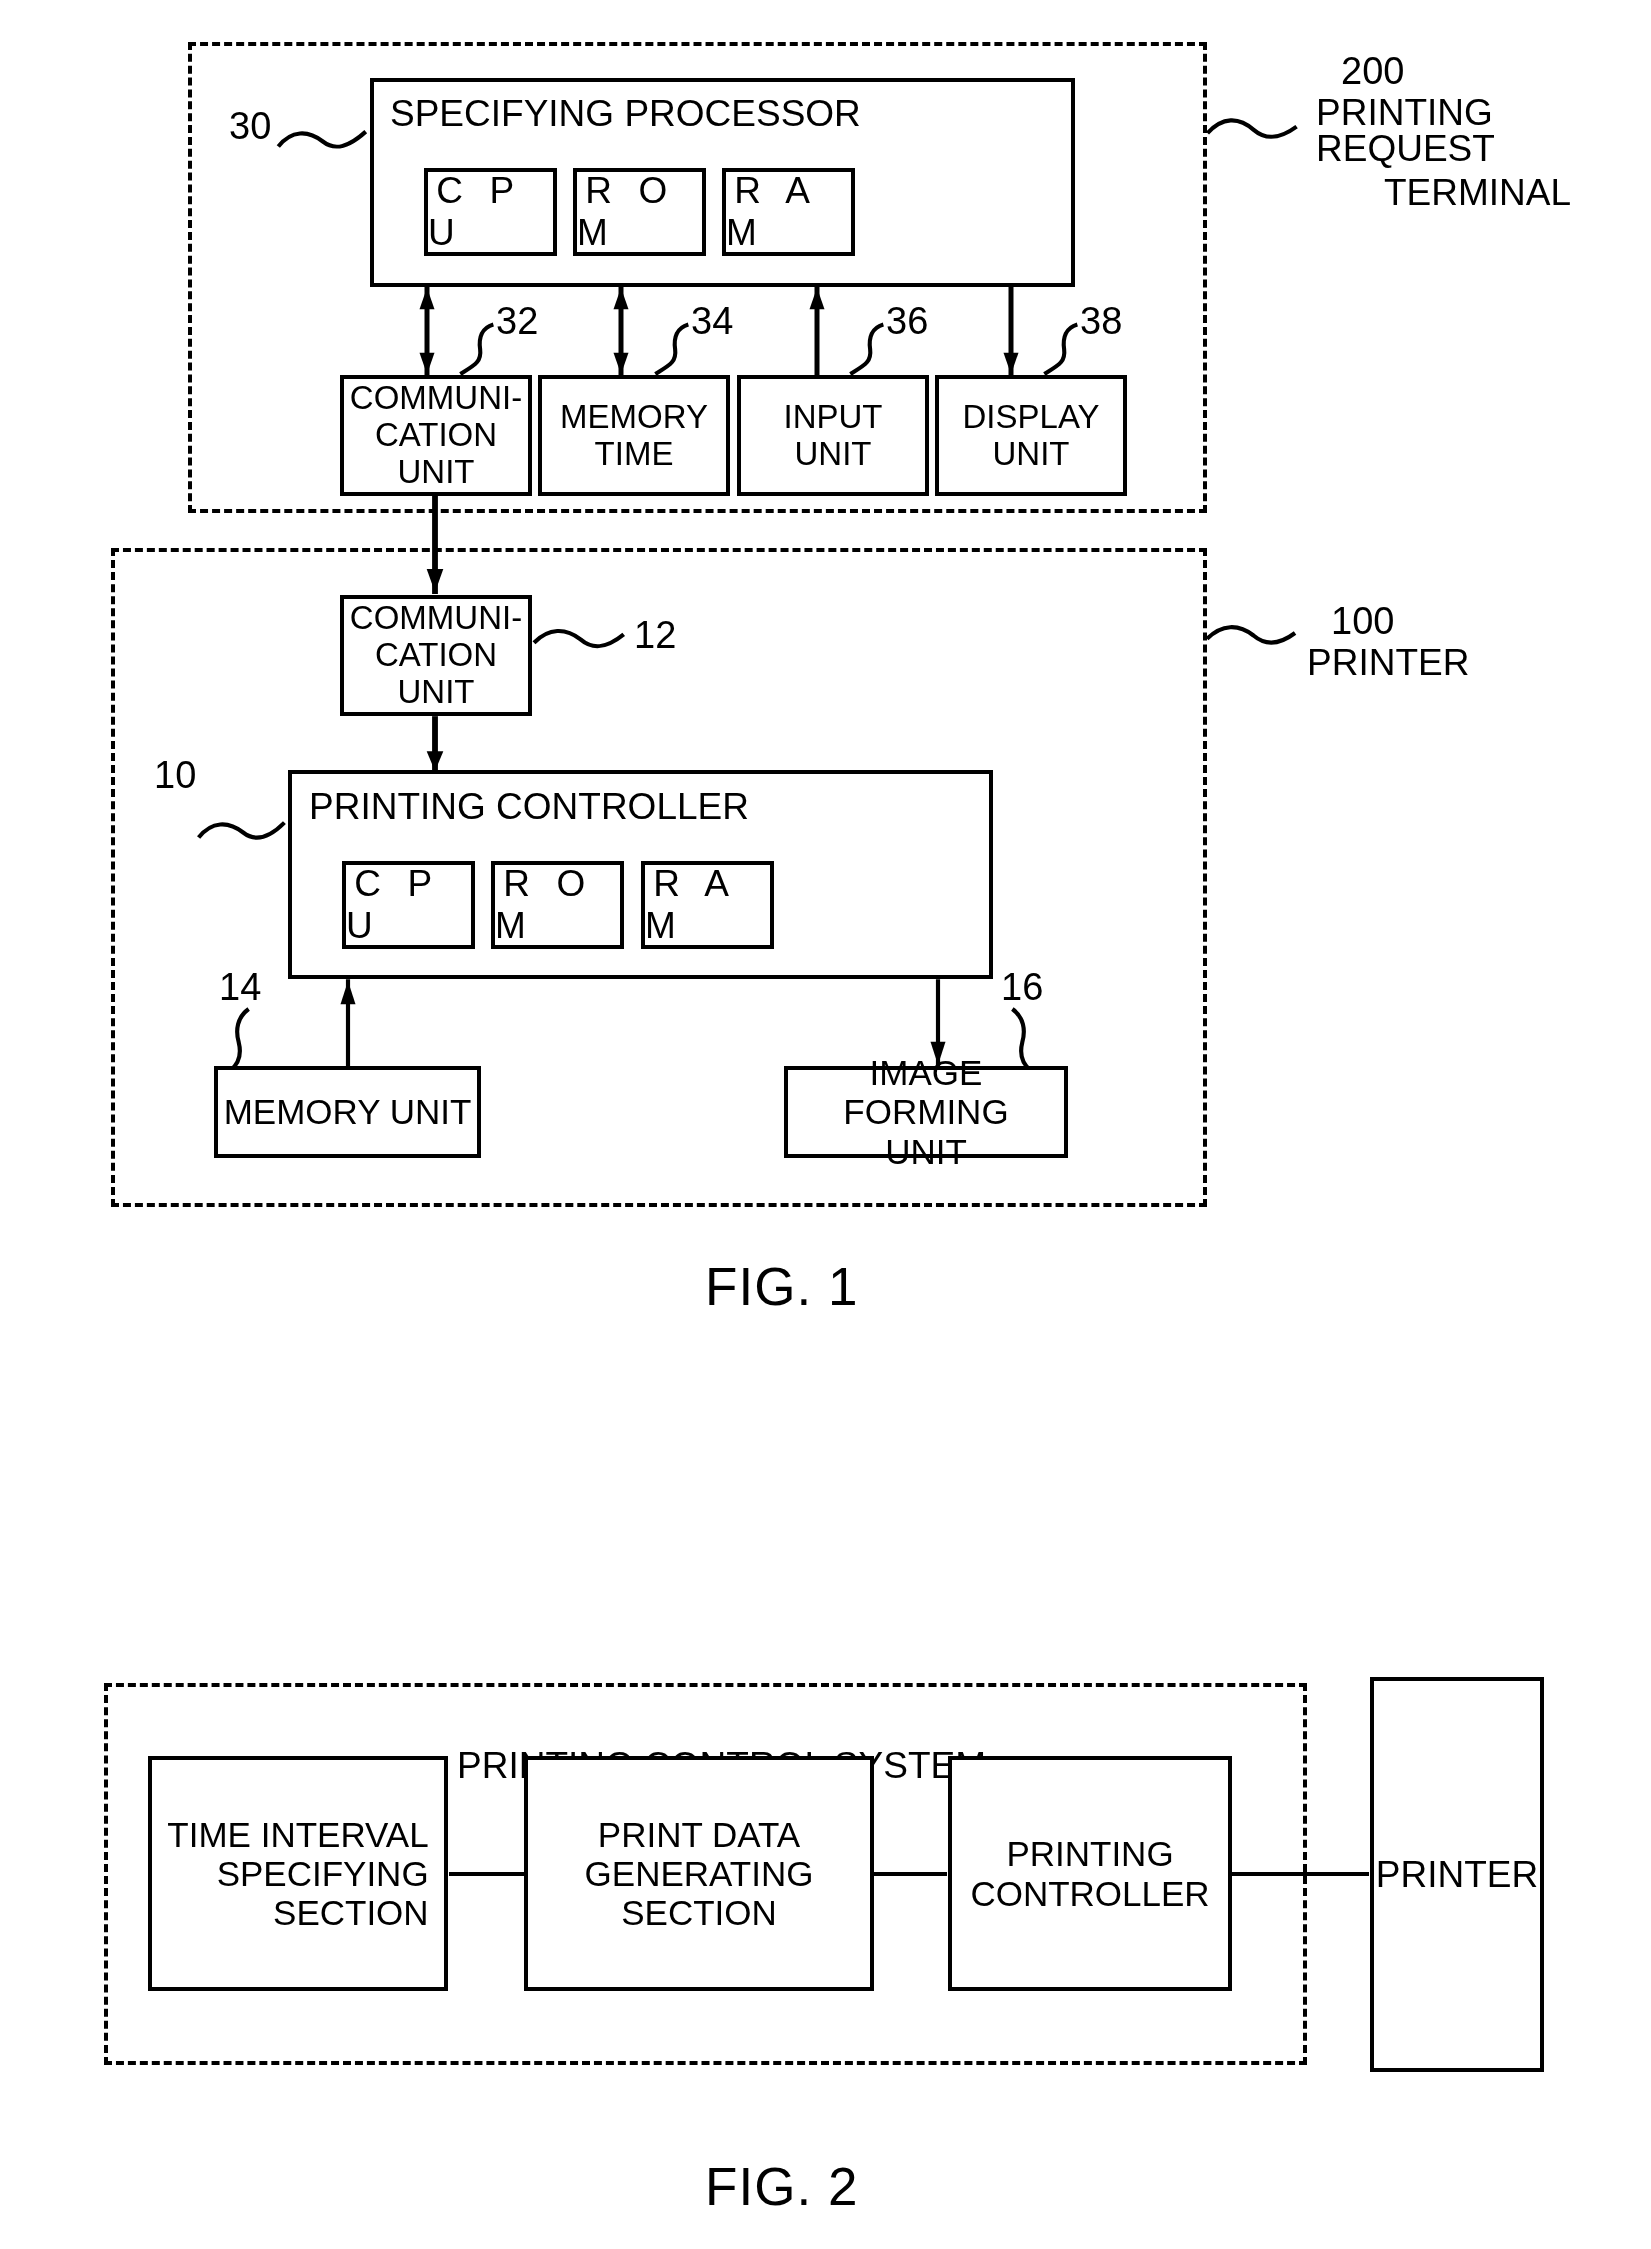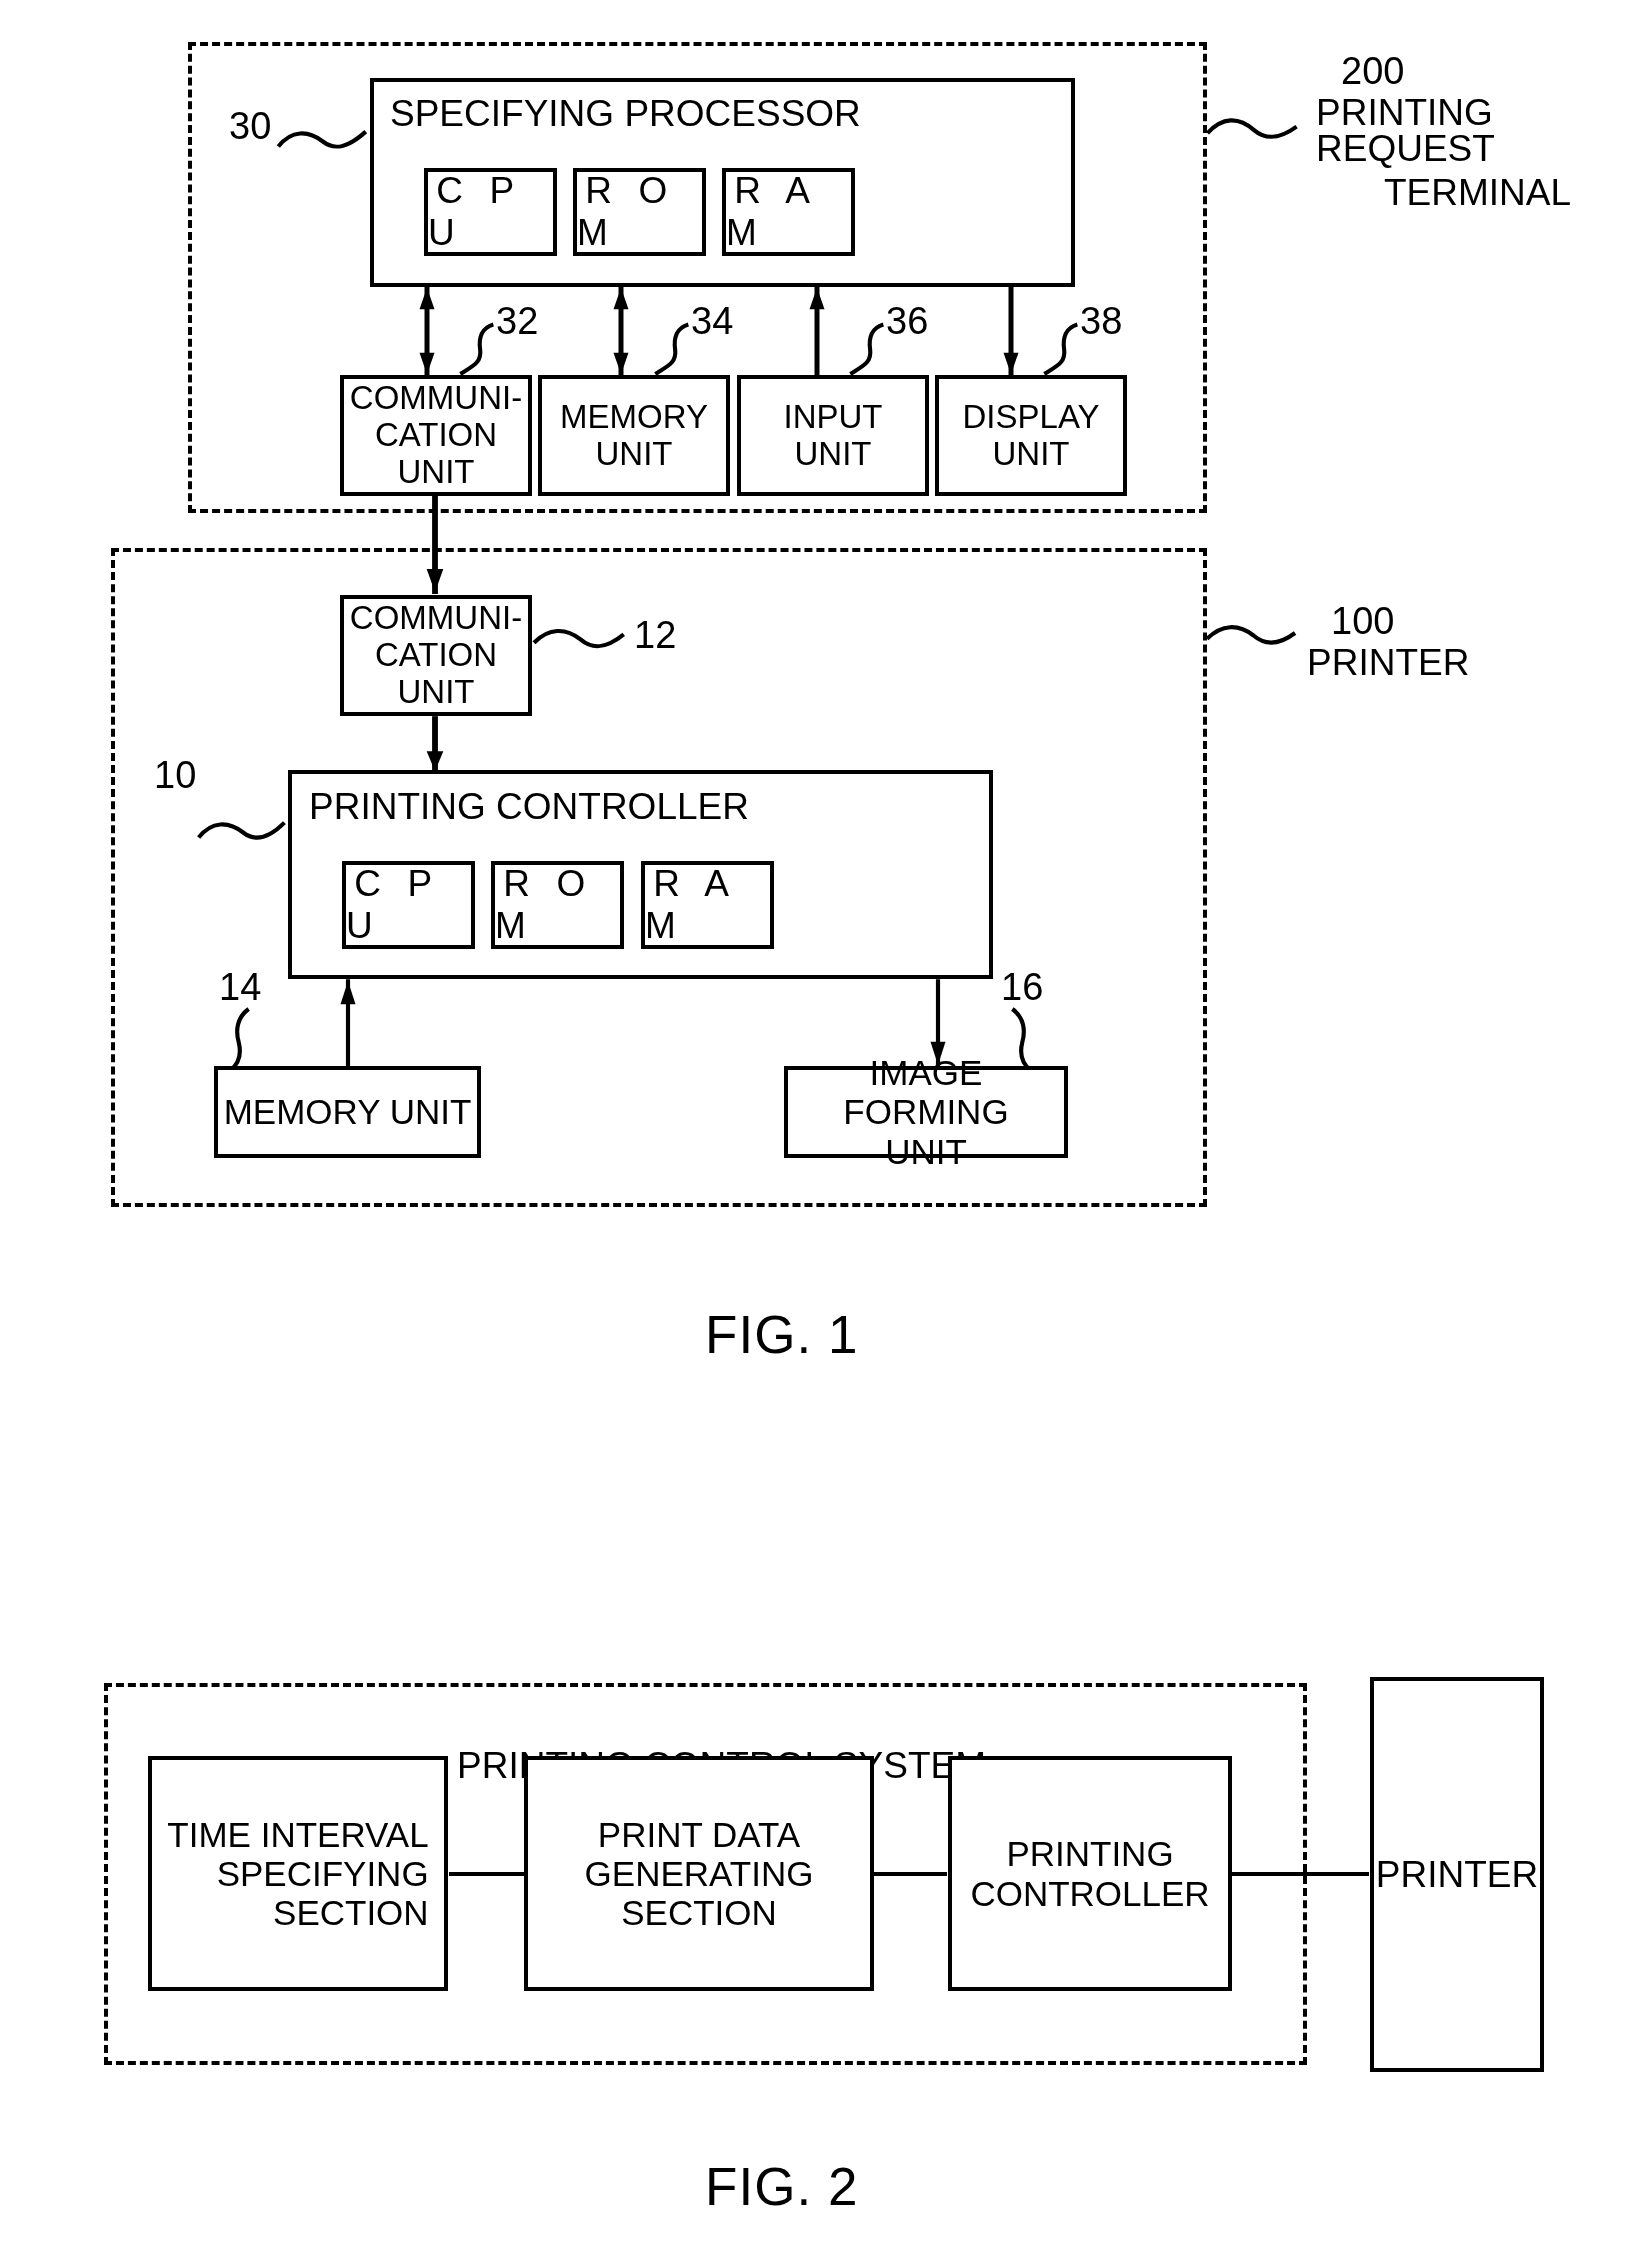--- a/index.html
+++ b/index.html
@@ -138,21 +138,21 @@
 
     <div class="lbl num" style="left:1080px; top:302px;">38</div>
     <svg class="lead" style="left:1041px; top:324px; width:38px; height:52px;" viewBox="0 0 46 62">
       <path d="M44 0 C 30 4, 26 16, 28 30 C 30 46, 20 50, 4 60" fill="none" stroke="#000" stroke-width="5"></path>
     </svg>
 
     <div class="box t40" style="left:340px; top:375px; width:192px; height:121px; white-space:pre-line;">COMMUNI-
 CATION
 UNIT</div>
     <div class="box t40" style="left:538px; top:375px; width:192px; height:121px; white-space:pre-line;">MEMORY
-UNIT</div>
+TIME</div>
     <div class="box t40" style="left:737px; top:375px; width:192px; height:121px; white-space:pre-line;">INPUT
 UNIT</div>
     <div class="box t40" style="left:935px; top:375px; width:192px; height:121px; white-space:pre-line;">DISPLAY
 UNIT</div>
 
     <div class="dashbox" style="left:111px; top:548px; width:1096px; height:659px;"></div>
 
     <svg class="arrowsvg" style="left:425px; top:496px; width:20px; height:98px;" viewBox="0 0 24 118">
       <line x1="12" y1="0" x2="12" y2="118" stroke="#000" stroke-width="7"></line>
       <polygon points="12,116 2,88 22,88" fill="#000"></polygon>
@@ -205,21 +205,21 @@
 
     <div class="lbl num" style="left:1001px; top:968px;">16</div>
     <svg class="lead" style="left:999px; top:1009px; width:35px; height:63px;" viewBox="0 0 42 76">
       <path d="M16 0 C 30 10, 32 26, 28 40 C 24 56, 28 66, 38 74" fill="none" stroke="#000" stroke-width="5"></path>
     </svg>
 
     <div class="box t42" style="left:214px; top:1066px; width:267px; height:92px;">MEMORY UNIT</div>
     <div class="box t42" style="left:784px; top:1066px; width:284px; height:92px; white-space:pre-line;">IMAGE FORMING
 UNIT</div>
 
-    <div class="caption" style="left:705px; top:1304px;">FIG. 1</div>
+    <div class="caption" style="left:705px; top:1256px;">FIG. 1</div>
   </div>
 
   <div>
 
     <div class="dashbox" style="left:104px; top:1683px; width:1203px; height:382px;"></div>
     <div class="lbl t44" style="left:457px; top:1745px;">PRINTING CONTROL SYSTEM</div>
 
     <div class="box t42" style="left:148px; top:1756px; width:300px; height:235px; white-space:pre-line;text-align:right;">TIME INTERVAL
 SPECIFYING
 SECTION</div>

